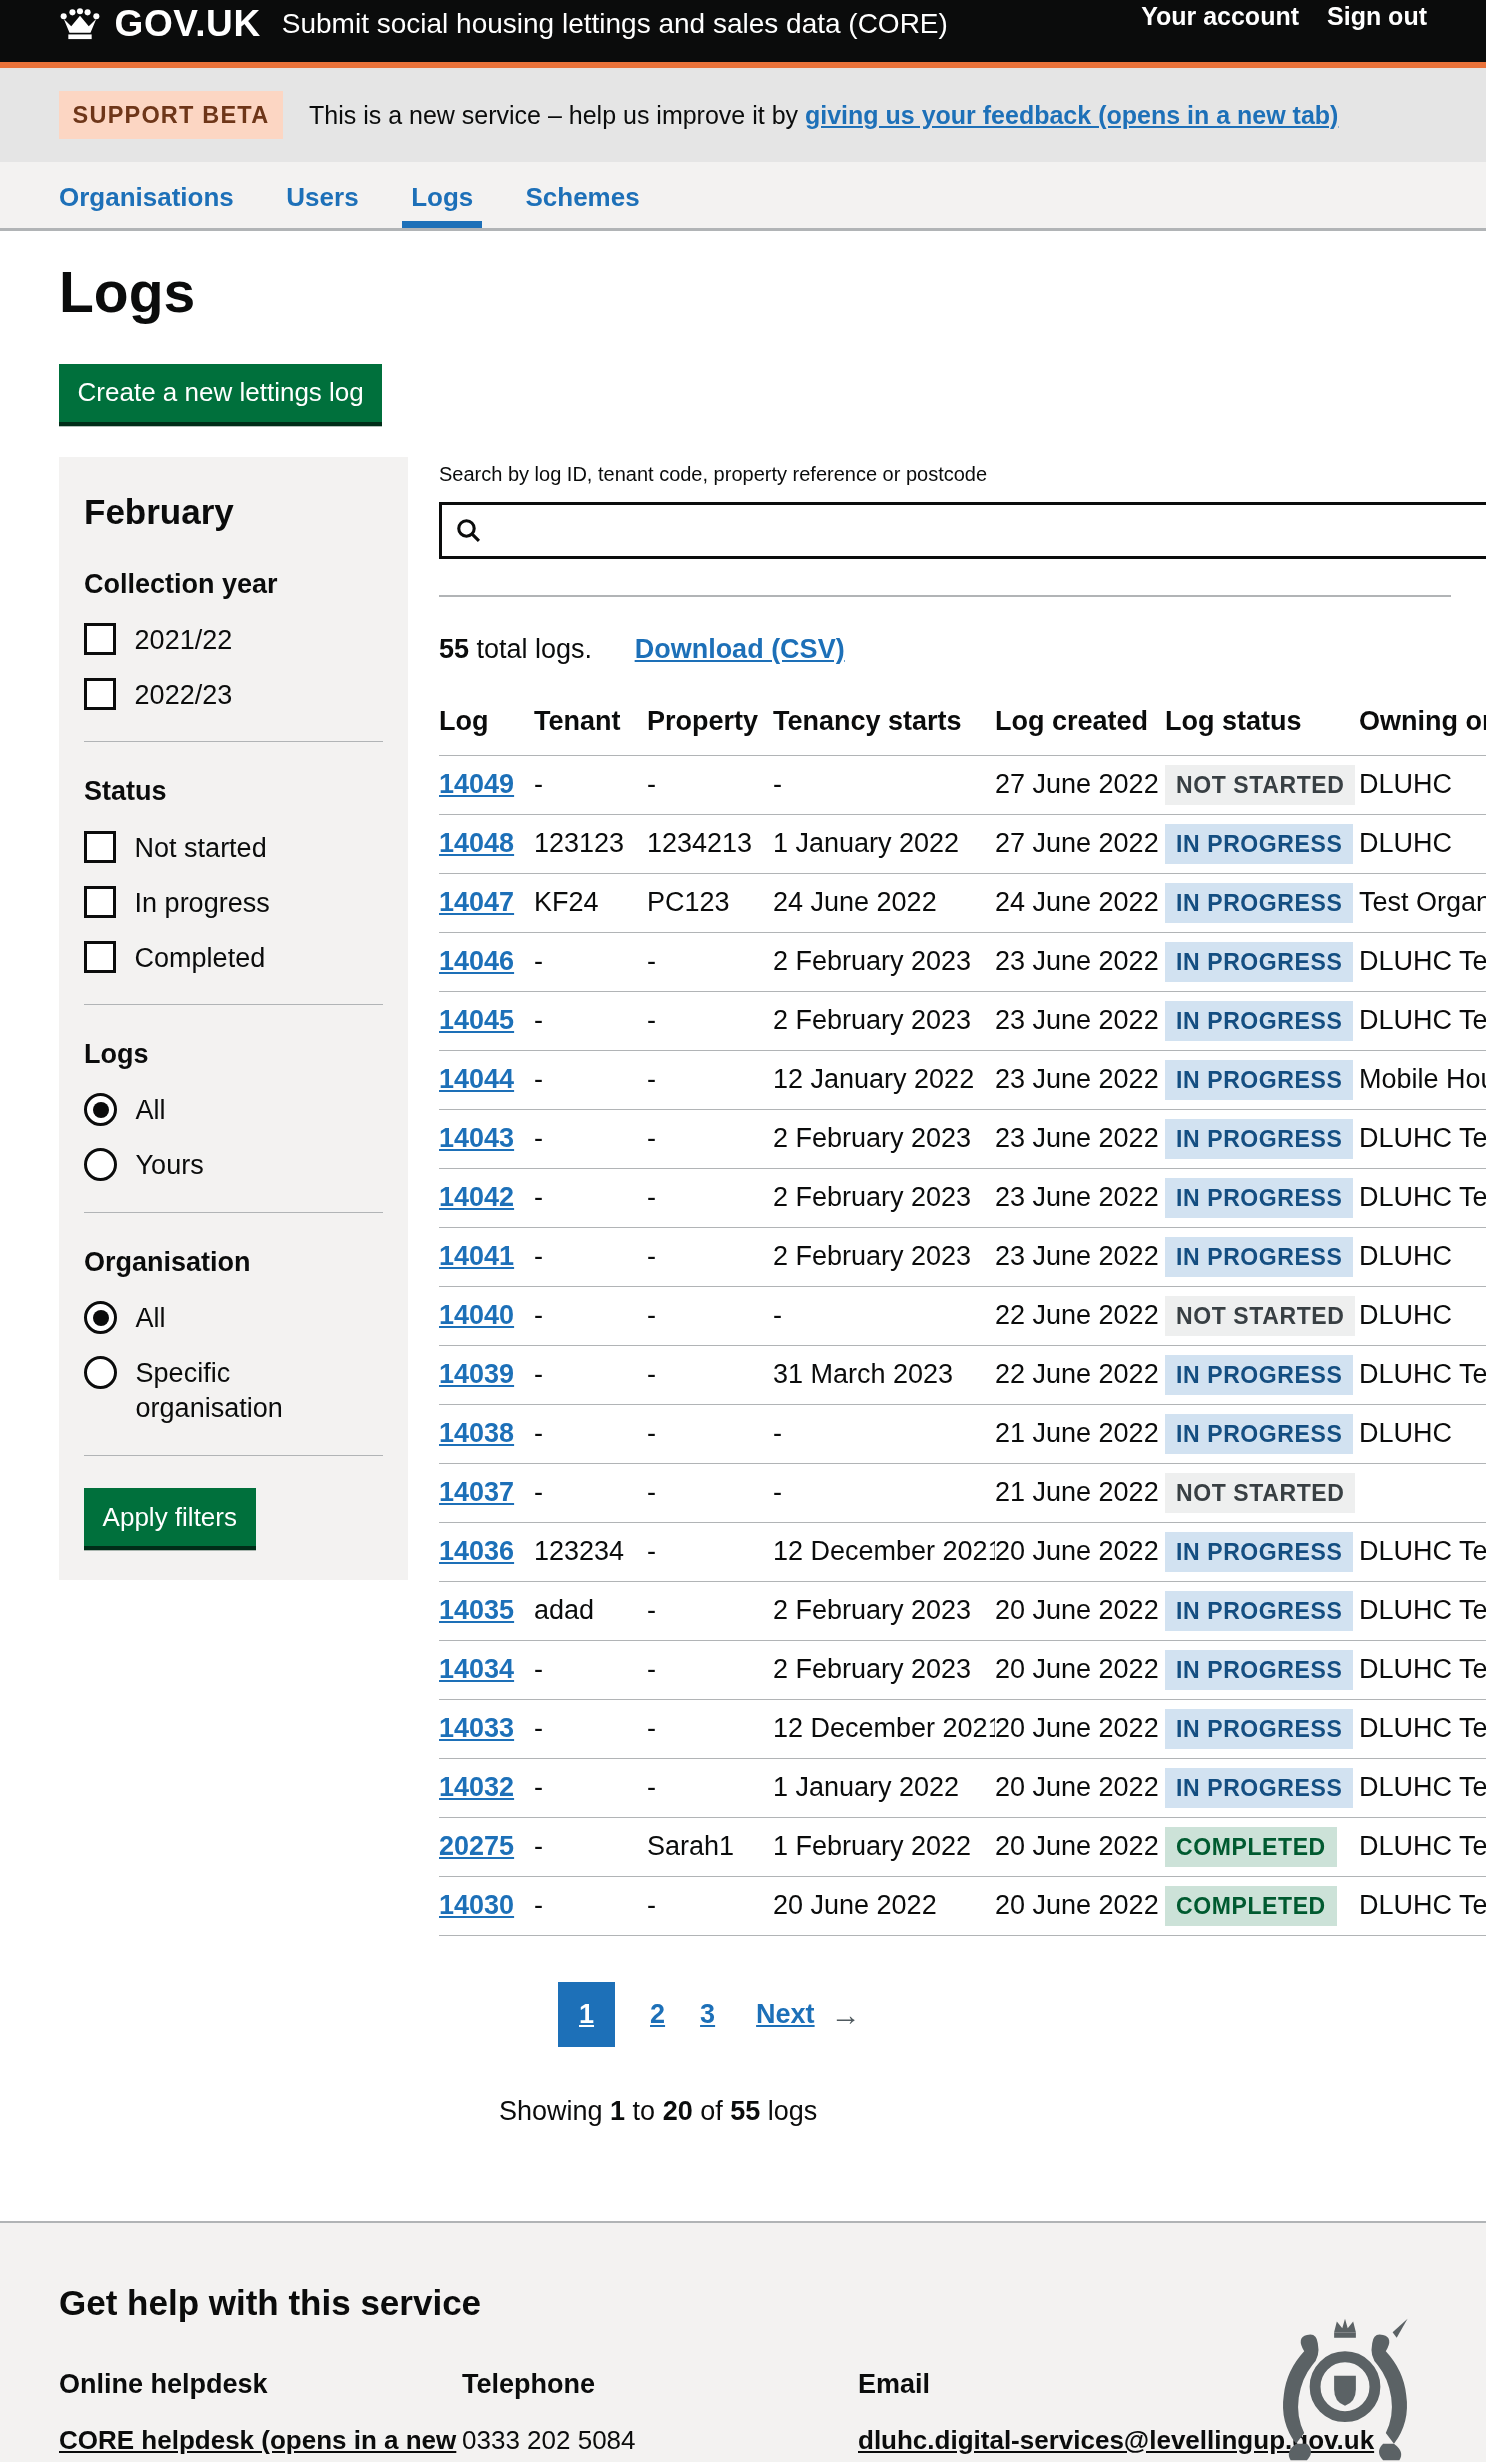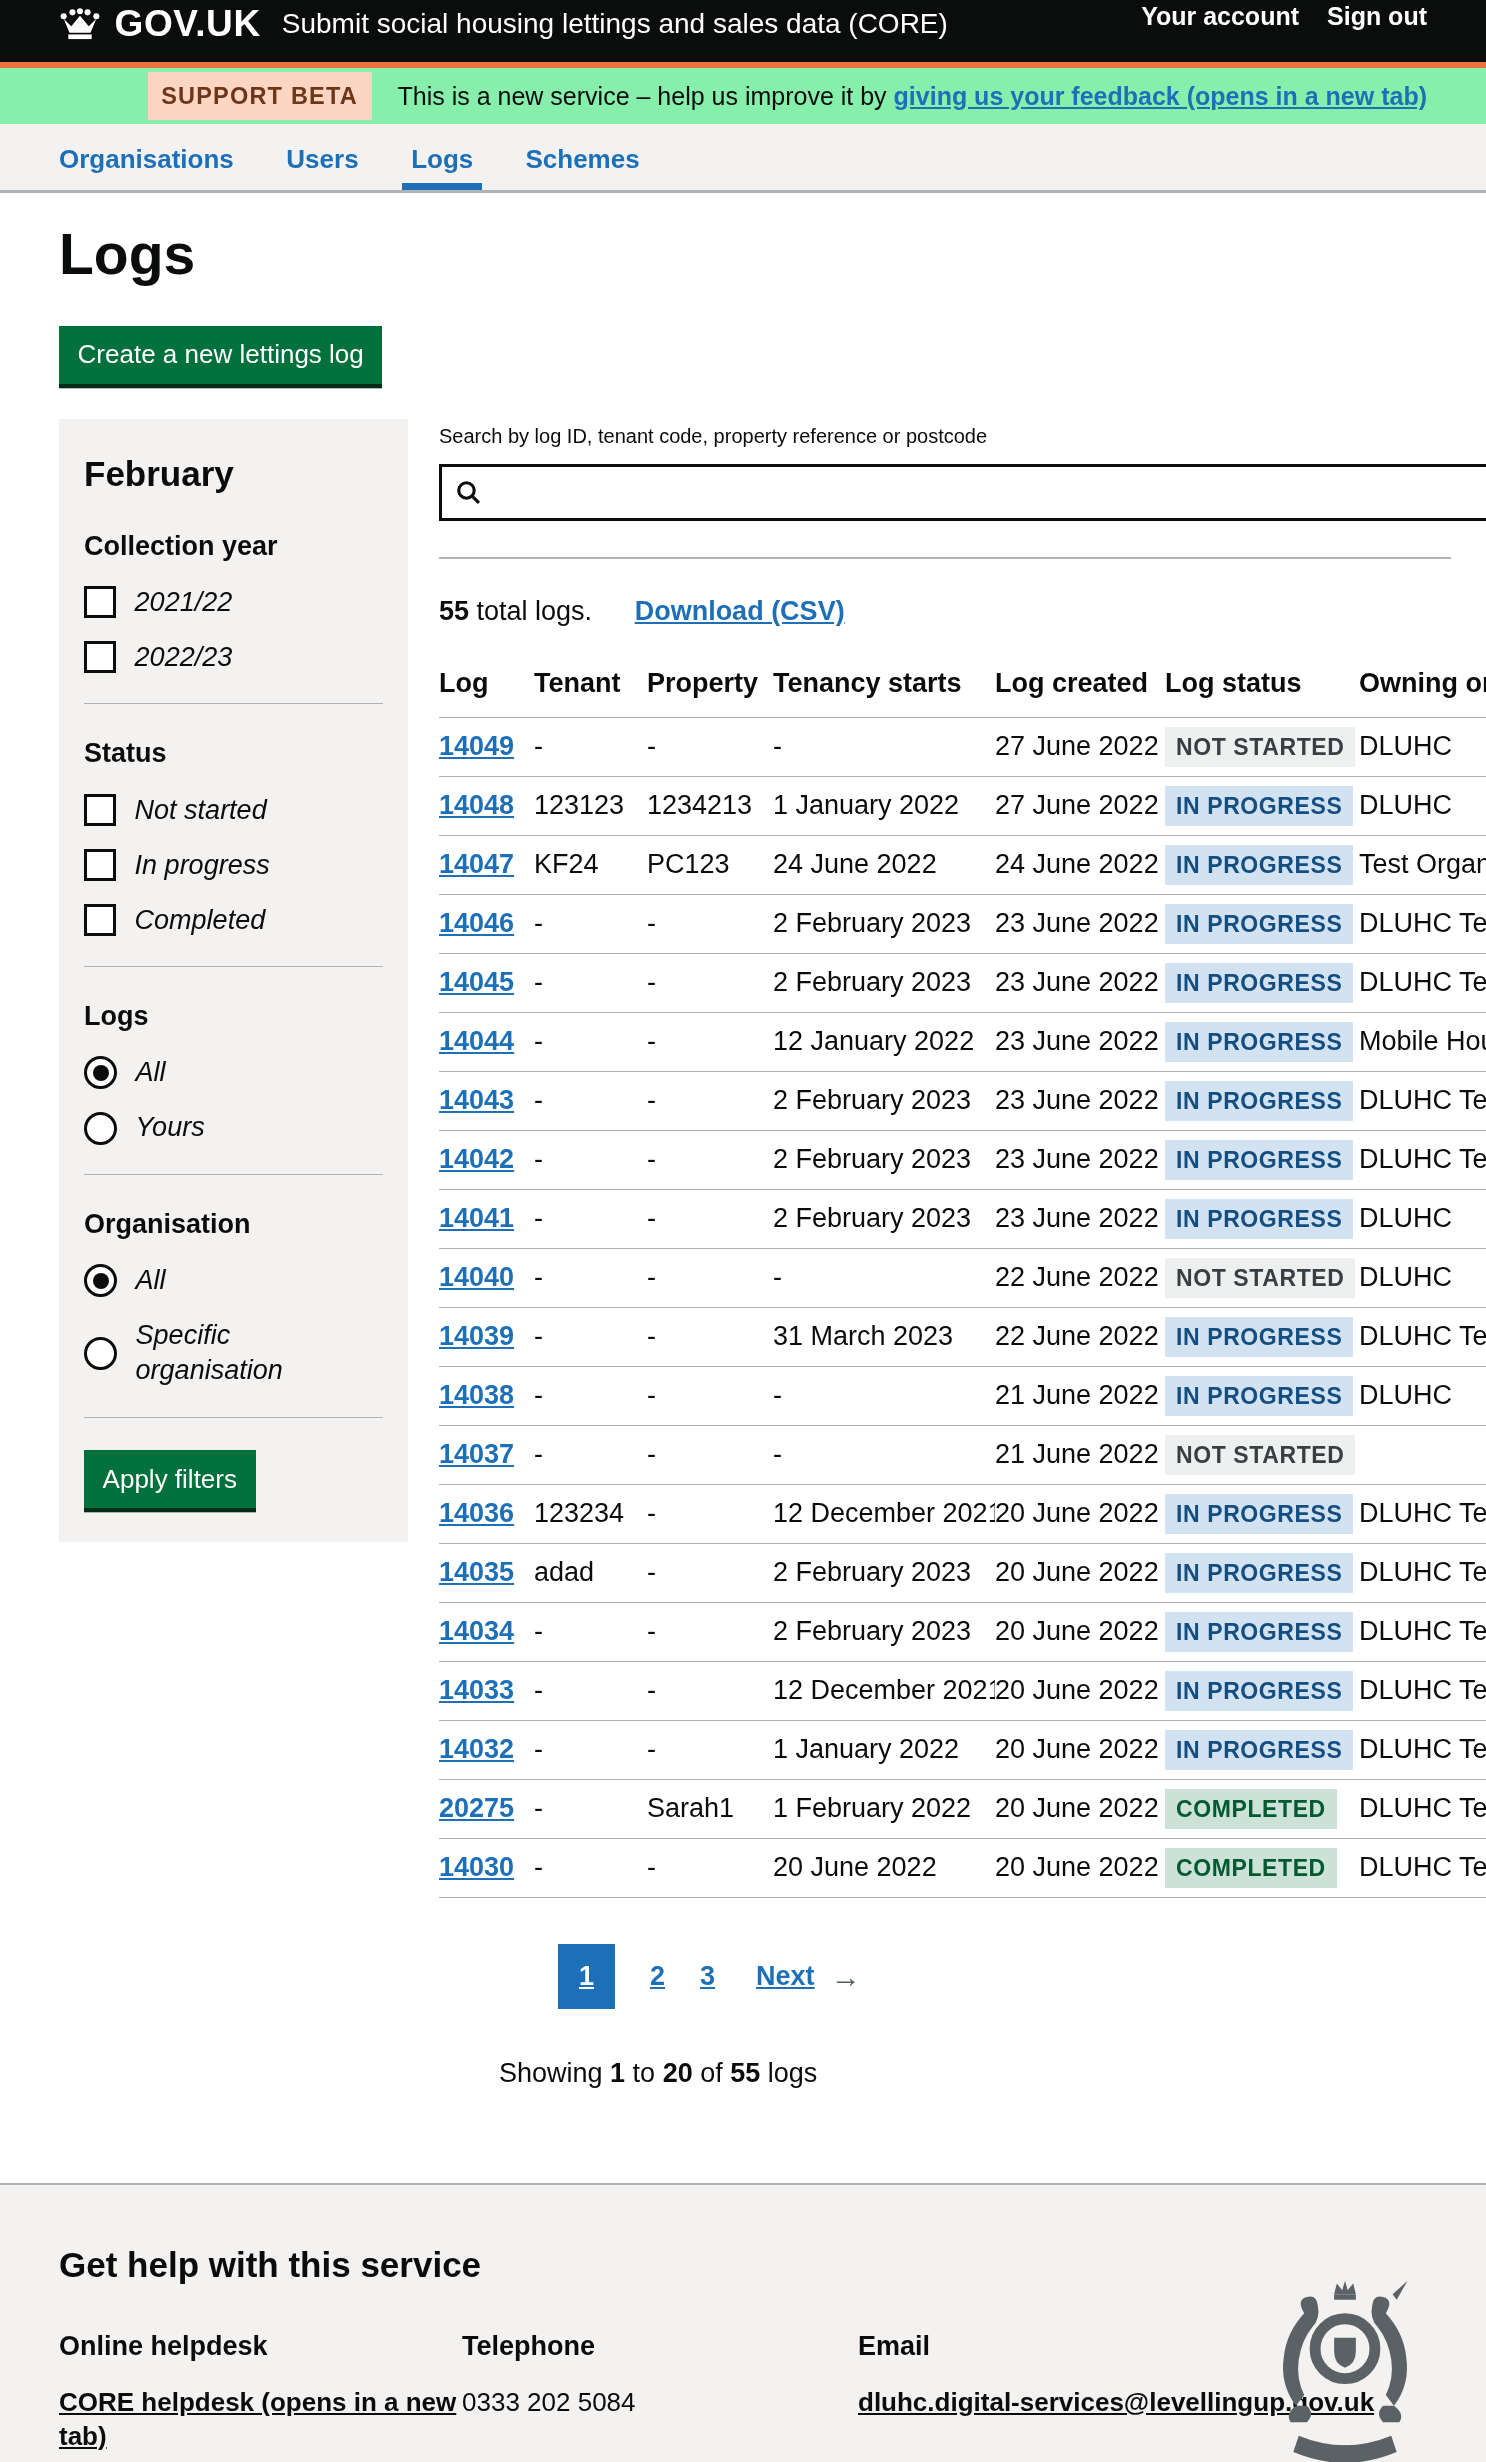--- a/index.html
+++ b/index.html
@@ -28,25 +28,24 @@
   }
   .header-left { display: flex; align-items: center; }
   .crown-logo { display: inline-flex; align-items: center; margin-right: 13.6px; }
   .logotype { color: #fff; font-weight: 700; font-size: 37px; letter-spacing: 0.6px; }
   .service-name { color: #fff; font-size: 28px; font-weight: 400; margin-left: 21px; }
   .header-right { display: flex; gap: 28px; }
   .header-link { color: #fff; font-weight: 700; font-size: 25px; text-decoration: none; }
 
   
   .beta-banner {
-    padding: 4px 59px;
+    padding: 23px 59px;
     display: flex;
     align-items: center;
-    background: #86efac;
-    justify-content: flex-end;
+    background: #e5e5e5;
   }
   .beta-tag {
     background: #fcd6c3;
     color: #6e3619;
     font-weight: 700;
     font-size: 23.5px;
     letter-spacing: 1.2px;
     padding: 8.7px 13.6px;
     white-space: nowrap;
   }
@@ -93,21 +92,21 @@
   .layout { display: flex; align-items: flex-start; margin-top: 35px; }
 
   
   .filters {
     flex: 0 0 349px;
     background: #f3f2f1;
     padding: 26px 25px 34px;
   }
   .filters-title { font-size: 35px; font-weight: 700; margin: 6.2px 0 0; }
   .filter-heading { font-size: 27px; font-weight: 700; margin: 32px 0 21px; }
-  .filter-option { display: flex; align-items: center; margin-bottom: 20px; font-style: italic; }
+  .filter-option { display: flex; align-items: flex-start; margin-bottom: 20px; }
   .option-label { margin-left: 18.6px; font-size: 27px; }
   .checkbox {
     width: 32px; height: 32px;
     background: #fff;
     border: 3.1px solid #0b0c0c;
     flex: 0 0 32px;
   }
   .radio {
     width: 33px; height: 33px;
     background: #fff;

